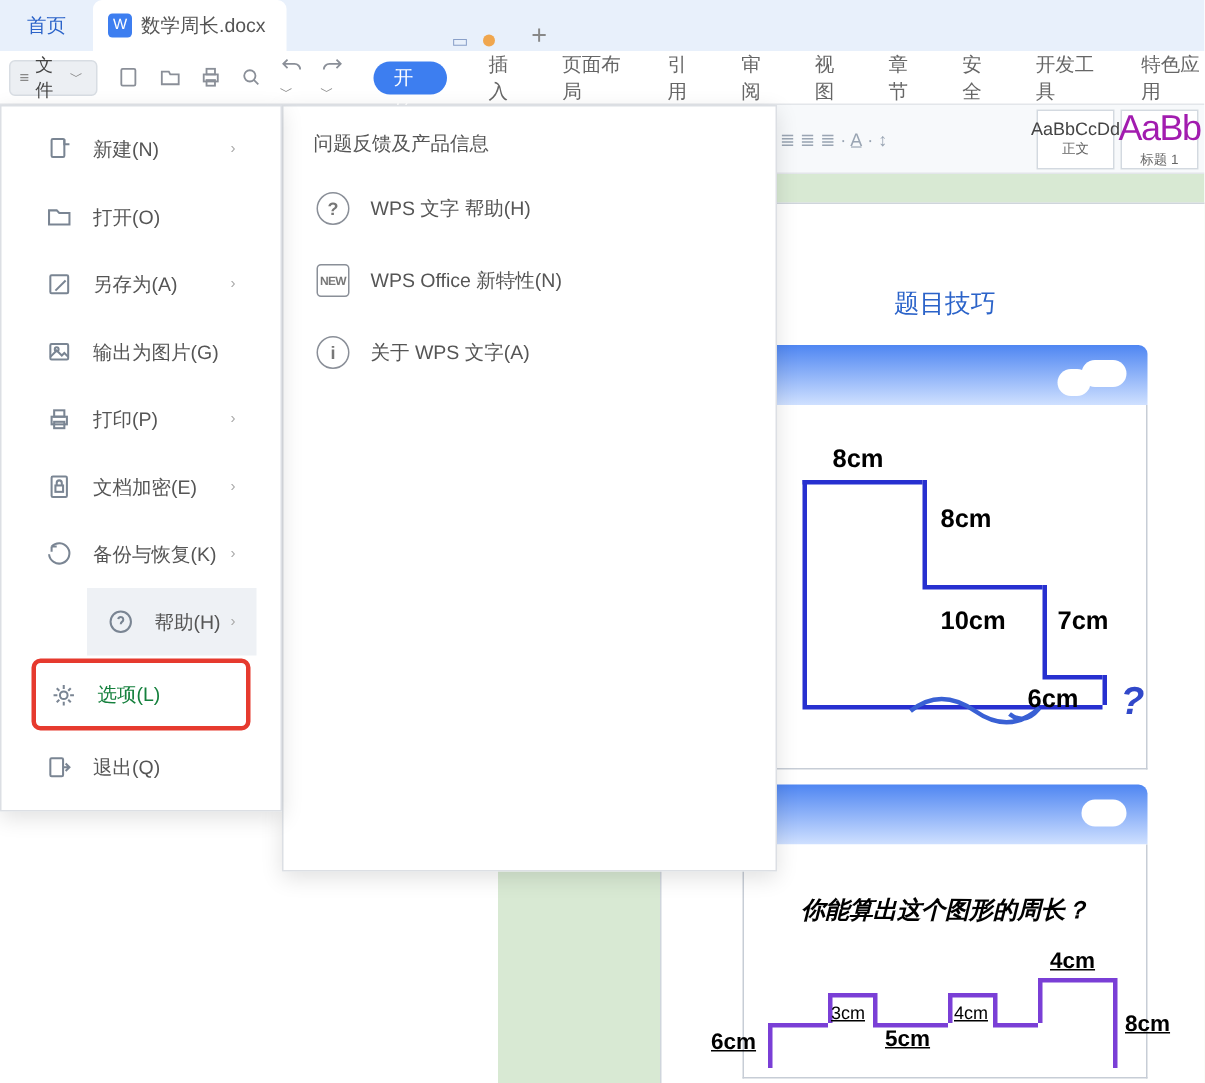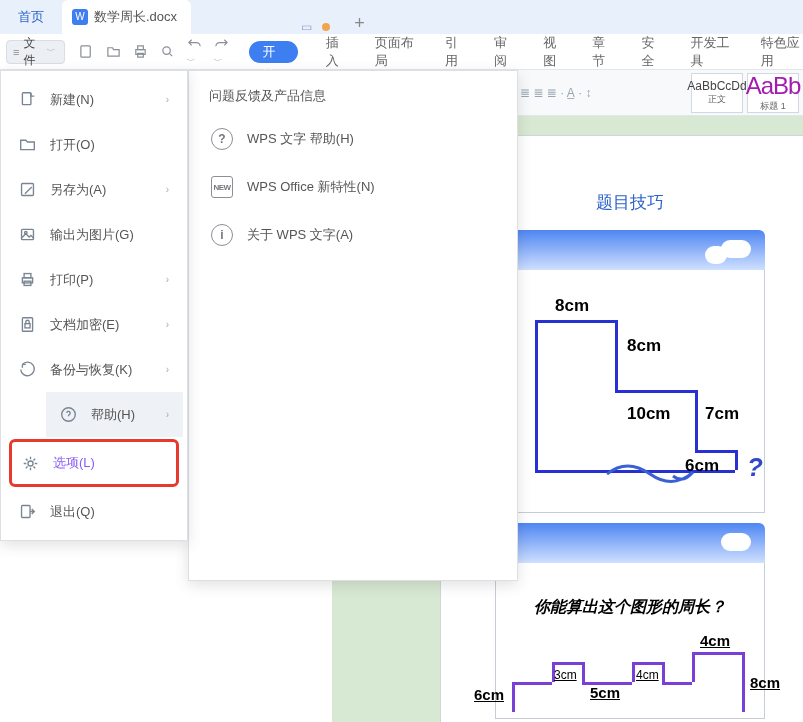--- a/index.html
+++ b/index.html
@@ -27,29 +27,29 @@
 
   
   .ribbon2 { height:46px; background:#f7f9fb; border-bottom:1px solid #e3e6ea; display:flex; align-items:center; }
   .style-gal { margin-left:auto; display:flex; gap:4px; padding-right:4px;}
   .style-box { border:1px solid #d3d9e0; height:40px; width:52px; display:flex; flex-direction:column; align-items:center; justify-content:center; font-size:9px; color:#666; background:#fff;}
   .style-box .big1 { font-size:12px; color:#444;}
   .style-box .big2 { font-size:24px; color:#a21caf; letter-spacing:-1px;}
   .para-icons { margin-left:520px; color:#9aa5b3; font-size:12px; display:flex; gap:10px;}
 
   
-  .menu1 { position:absolute; left:0; top:70px; width:188px; background:#fff; border:1px solid #dcdfe4; box-shadow:0 4px 14px rgba(0,0,0,.12); z-index:60; padding:6px 4px;}
+  .menu1 { position:absolute; left:0; top:70px; width:188px; background:#fff; border:1px solid #dcdfe4; box-shadow:0 4px 14px rgba(0,0,0,.12); z-index:60; padding:6px 16px;}
   .menu1 .mi { display:flex; align-items:center; height:45px; padding:0 14px; font-size:13px; color:#555; cursor:pointer; position:relative;}
   .menu1 .mi.hover { background:#eef1f5;margin-left:41px; }
   .menu1 .mi svg { width:17px; height:17px; stroke:#7a8593; fill:none; stroke-width:1.6; flex:0 0 17px;}
   .menu1 .mi .lbl { margin-left:14px; flex:1; }
   .menu1 .mi .arr { font-size:10px; color:#aaa; }
   .menu1 .highlight { border:3px solid #e63a2e; border-radius:6px; height:48px; margin:2px 4px; display:flex; align-items:center; padding:0 10px;}
   .menu1 .highlight svg { width:17px;height:17px;stroke:#7a8593;fill:none;stroke-width:1.6;}
-  .menu1 .highlight .lbl{ margin-left:14px; font-size:13px; color:#8b5cf6;}
+  .menu1 .highlight .lbl{ margin-left:14px; font-size:13px; color:#15803d;}
 
   
   .menu2 { position:absolute; left:188px; top:70px; width:330px; height:511px; background:#fff; border:1px solid #dcdfe4; box-shadow:0 4px 14px rgba(0,0,0,.12); z-index:55; padding:14px 10px;}
   .menu2 .hdr { font-size:13px; color:#555; padding:2px 10px 10px; }
   .menu2 .mi  { display:flex; align-items:center; height:48px; padding:0 12px; font-size:13px; color:#555; cursor:pointer;}
   .menu2 .mi .ic { width:22px; height:22px; display:flex; align-items:center; justify-content:center; border:1.4px solid #8a8f98; border-radius:11px; color:#777; font-weight:bold; font-size:12px; flex:0 0 22px;}
   .menu2 .mi .ic.rect { border-radius:3px; font-size:8px; letter-spacing:-0.5px; }
   .menu2 .mi .lbl { margin-left:14px; }
 
   

